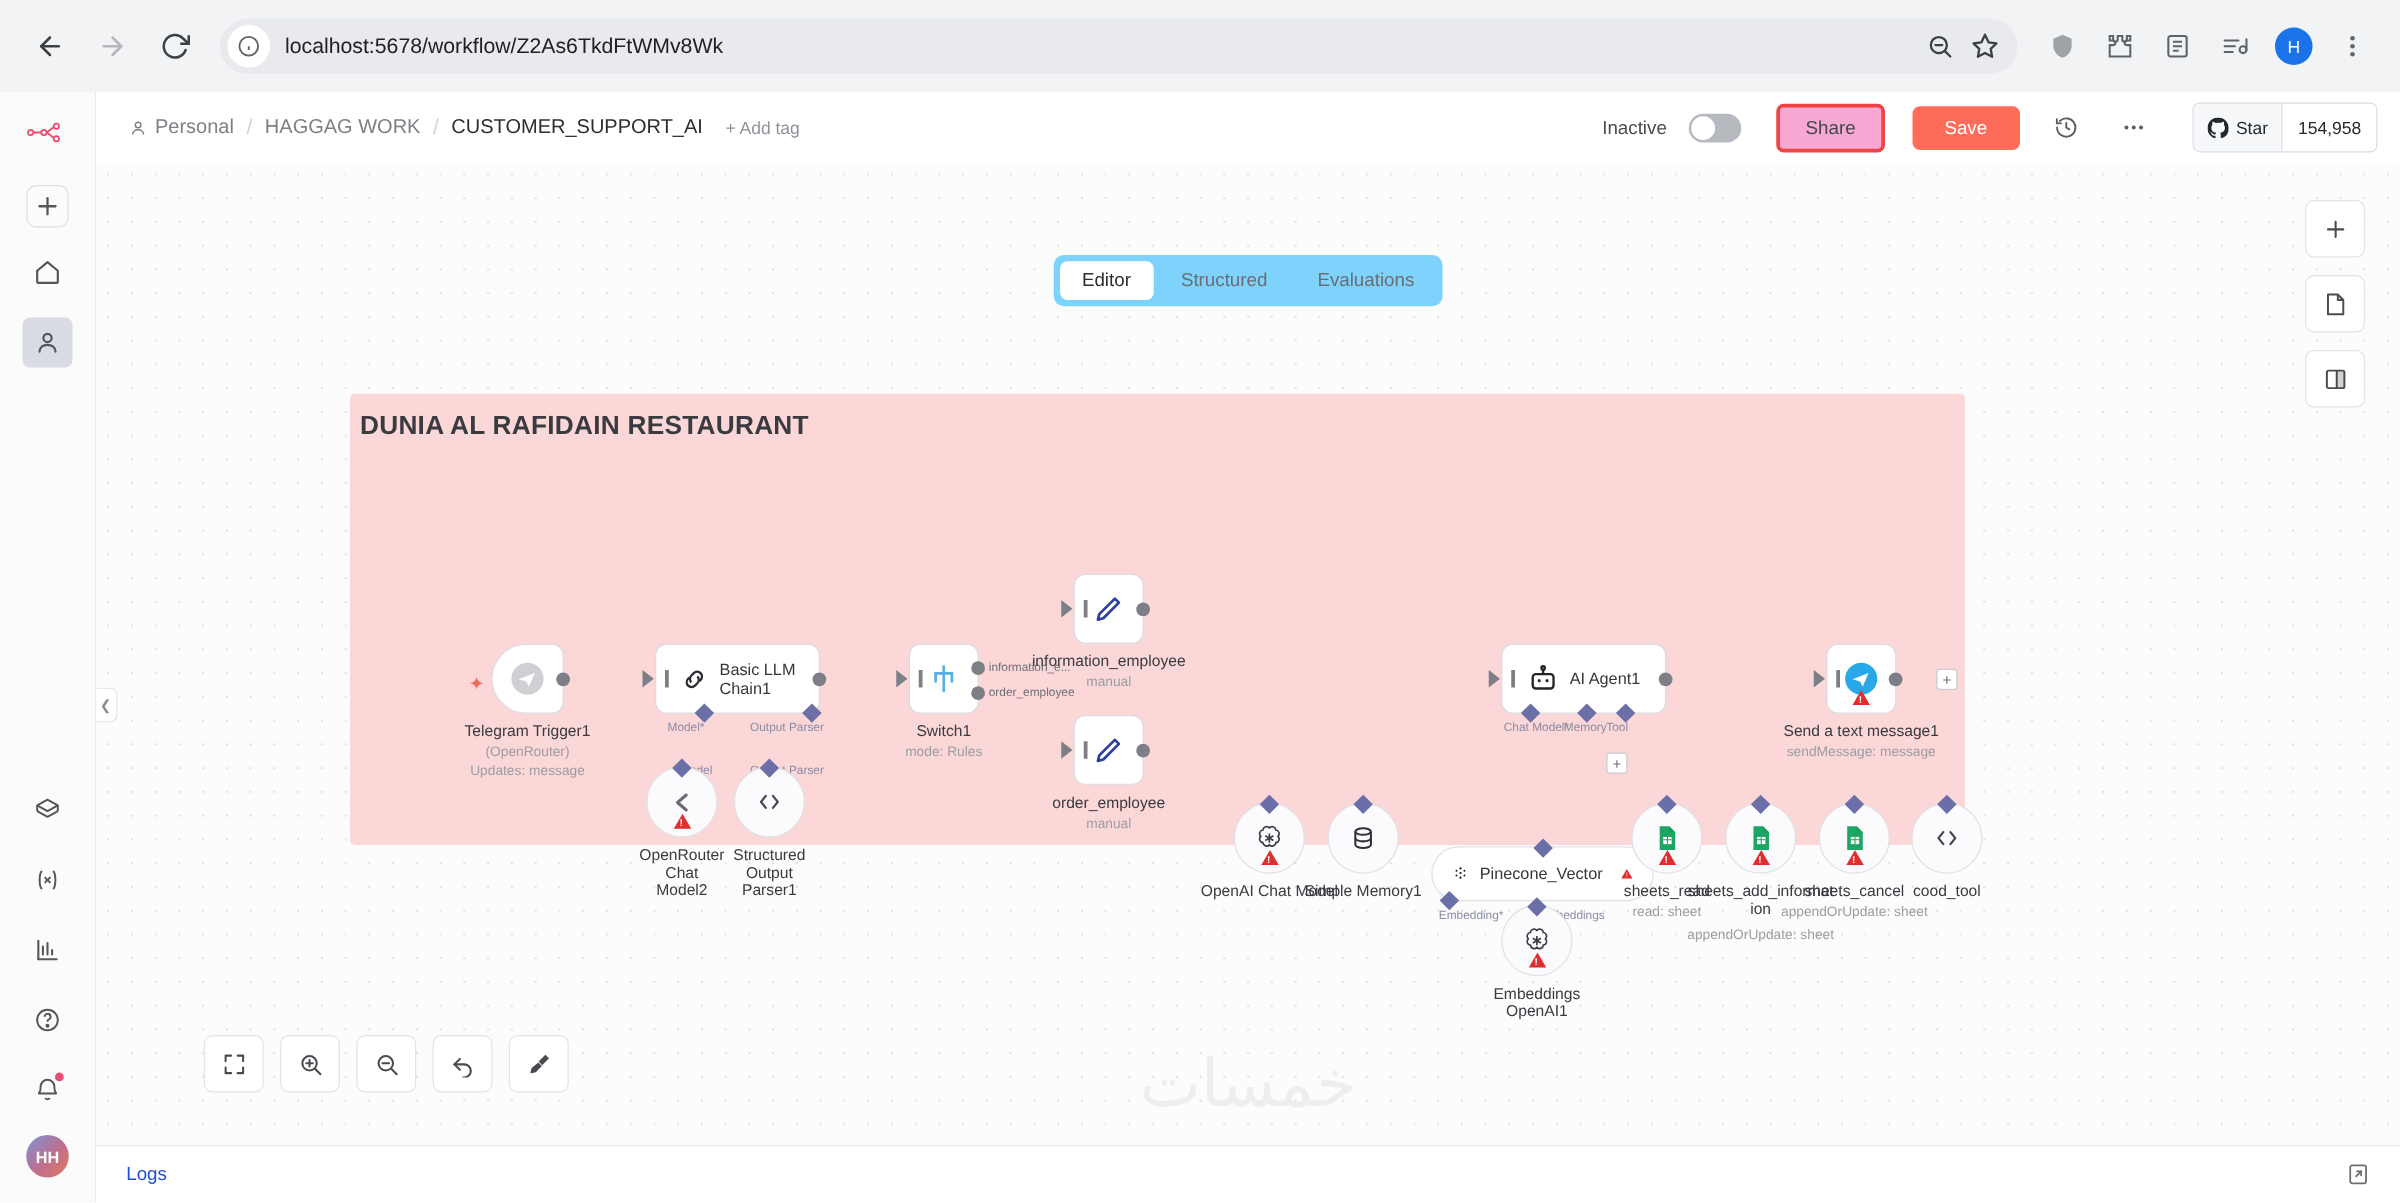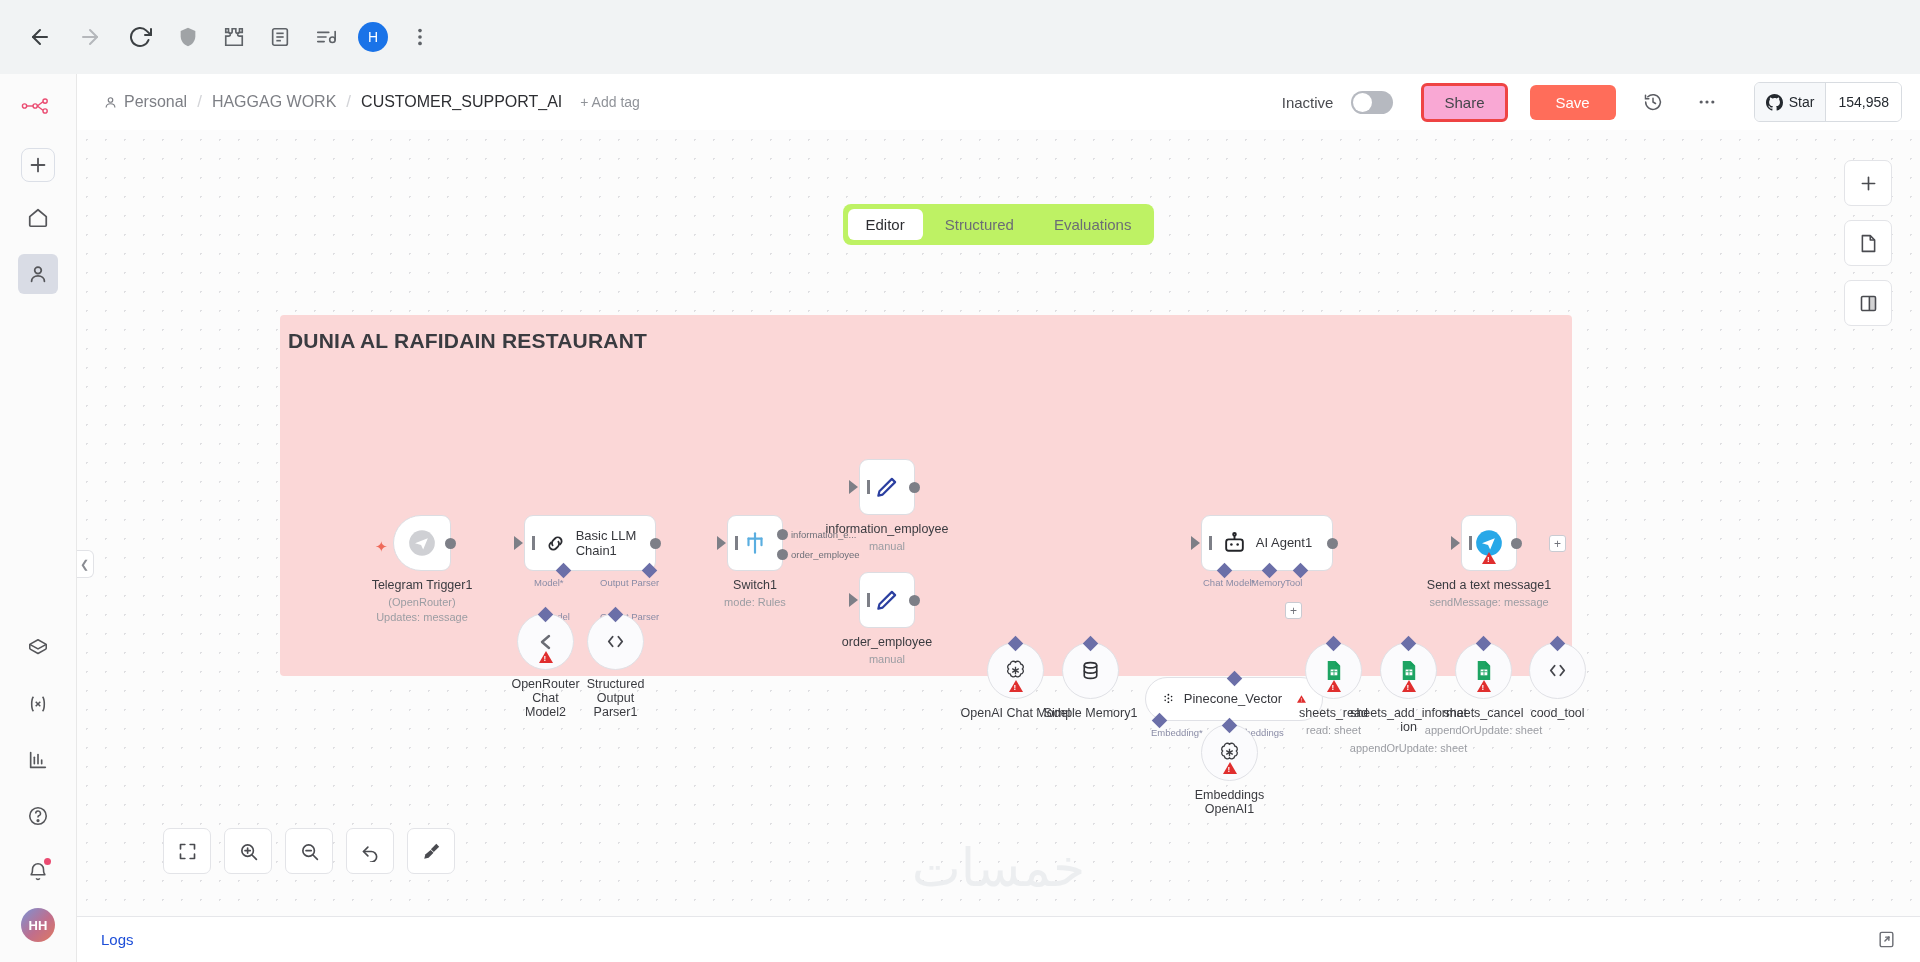--- a/index.html
+++ b/index.html
@@ -111,21 +111,21 @@
   }
   #gh-star .left { display:flex; align-items:center; gap:6px; padding:0 11px;
     background:#f6f8fa; color:#24292f; height:100%; }
   #gh-star .left svg { width: 17px; height: 17px; }
   #gh-star .right { padding:0 12px; background:#fff; color:#24292f;
     border-left:1px solid #d8dce1; height:100%; display:flex; align-items:center; }
 
   
   #tabs {
     position: absolute; top: 130px; left: 50%; transform: translateX(-50%);
-    background: #bef264; border-radius: 8px; padding: 5px; display:flex; gap:4px;
+    background: #7dd3fc; border-radius: 8px; padding: 5px; display:flex; gap:4px;
     z-index: 15;
   }
   .tab { font-size: 15px; color:#6b6d75; padding: 7px 18px; border-radius: 6px; }
   .tab.active { background:#fff; color:#2d2e32; }
 
   
   #canvas {
     flex: 1; position: relative; overflow: hidden;
     background-color: #fcfcfc;
     background-image: radial-gradient(#dfdfe2 1px, transparent 1px);
@@ -266,20 +266,42 @@
         <polyline points="12 5 19 12 12 19"></polyline>
       </svg>
   </div>
   <div class="nav-btn">
     <svg viewBox="0 0 24 24" fill="none" stroke="currentColor" stroke-width="2" stroke-linecap="round" stroke-linejoin="round">
         <polyline points="23 4 23 10 17 10"></polyline>
         <path d="M20.49 15a9 9 0 1 1-2.12-9.36L23 10"></path>
       </svg>
   </div>
 
+  <div id="omnibox">
+    <div id="omnibox-info">
+      <svg viewBox="0 0 24 24" fill="none" stroke="currentColor" stroke-width="2">
+          <circle cx="12" cy="12" r="10"></circle>
+          <line x1="12" y1="16" x2="12" y2="12"></line>
+          <line x1="12" y1="8" x2="12.01" y2="8"></line>
+        </svg>
+    </div>
+    <div id="url-text">localhost:5678/workflow/Z2As6TkdFtWMv8Wk</div>
+    <div class="omni-icon">
+      <svg viewBox="0 0 24 24" fill="none" stroke="currentColor" stroke-width="2" stroke-linecap="round">
+          <circle cx="11" cy="11" r="7"></circle>
+          <line x1="16.5" y1="16.5" x2="21" y2="21"></line>
+          <line x1="8" y1="11" x2="14" y2="11"></line>
+        </svg>
+    </div>
+    <div class="omni-icon">
+      <svg viewBox="0 0 24 24" fill="none" stroke="currentColor" stroke-width="2" stroke-linejoin="round">
+          <polygon points="12 2 15.1 8.6 22 9.5 17 14.3 18.2 21.2 12 17.9 5.8 21.2 7 14.3 2 9.5 8.9 8.6 12 2"></polygon>
+        </svg>
+    </div>
+  </div>
 
   <div class="ext-icon">
     <svg viewBox="0 0 24 24" fill="currentColor" opacity=".55">
         <path d="M12 2l8 3.5v5.8c0 5-3.4 9.6-8 10.7-4.6-1.1-8-5.7-8-10.7V5.5L12 2z"></path>
       </svg>
   </div>
   <div class="ext-icon">
     <svg viewBox="0 0 24 24" fill="none" stroke="currentColor" stroke-width="1.8">
         <path d="M10 3h4v3a2 2 0 1 0 4 0V3h3v4h-3a2 2 0 1 0 0 4h3v10H3V11h3a2 2 0 1 0 0-4H3V3h3v3a2 2 0 1 0 4 0V3z"></path>
       </svg>

